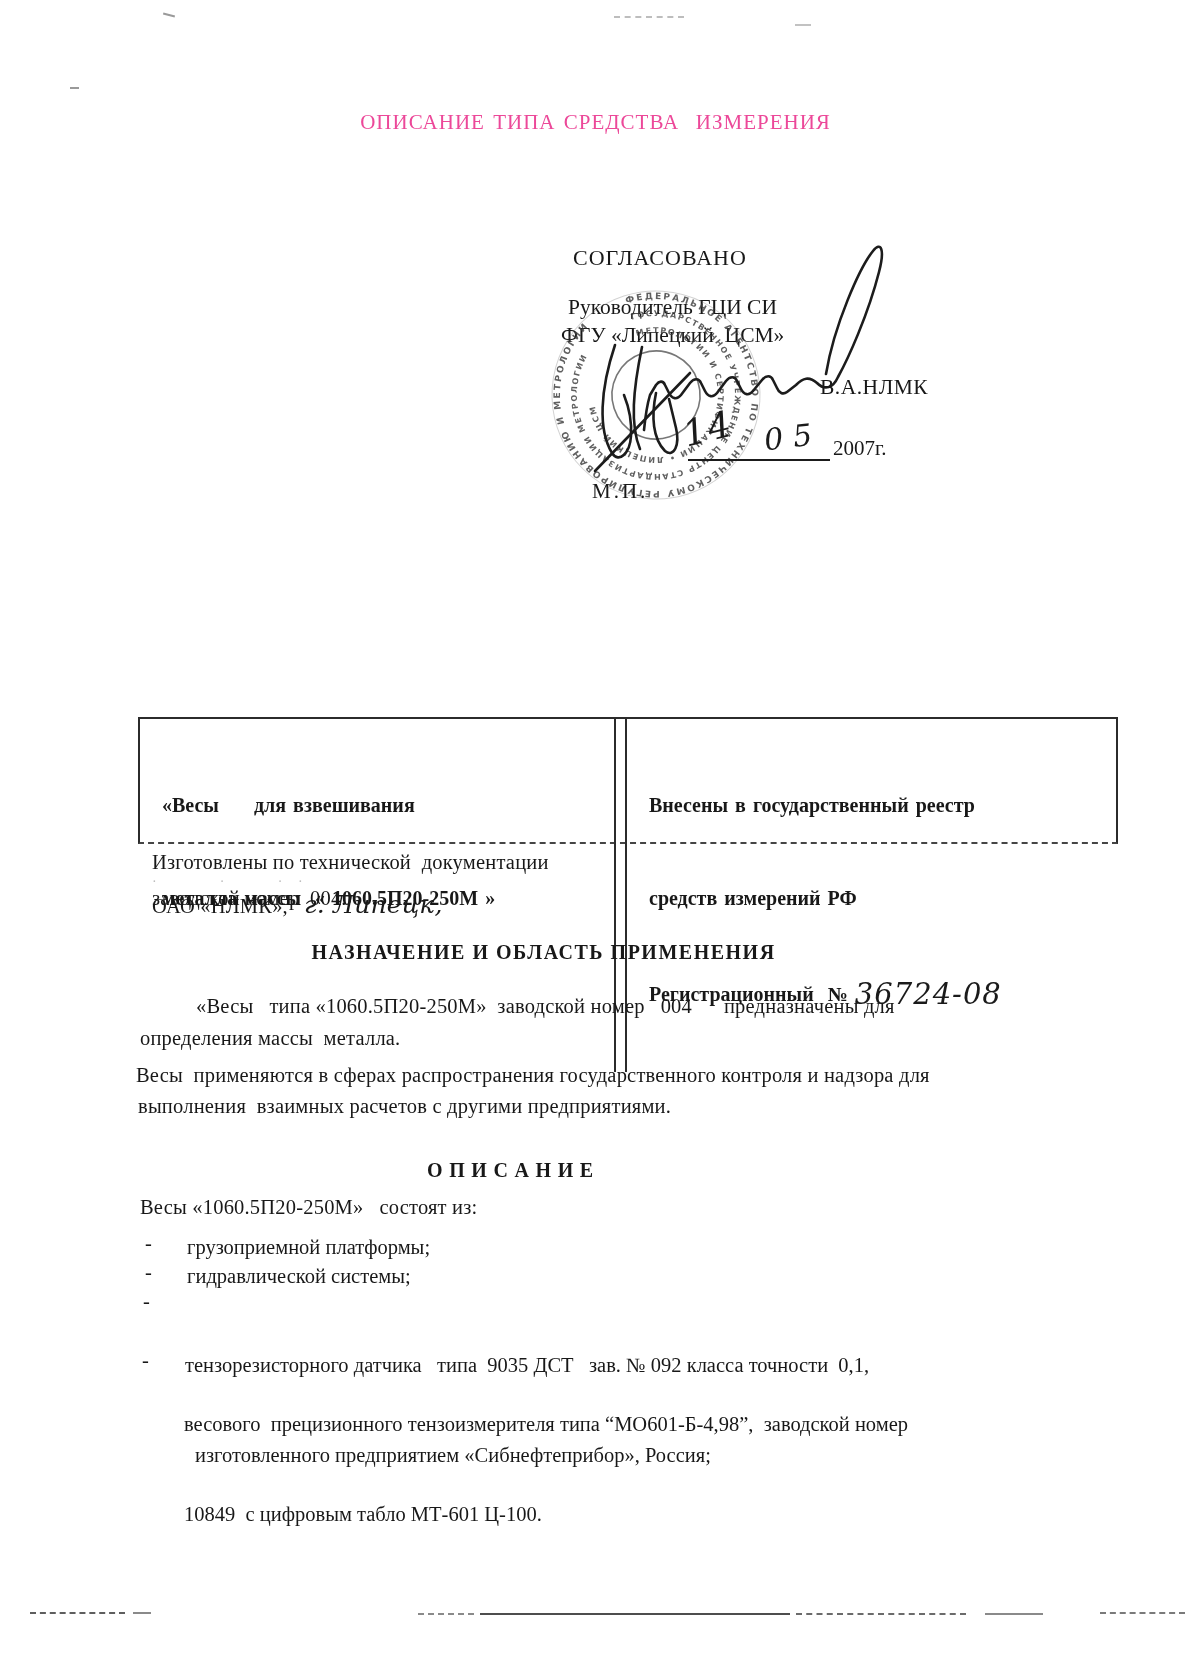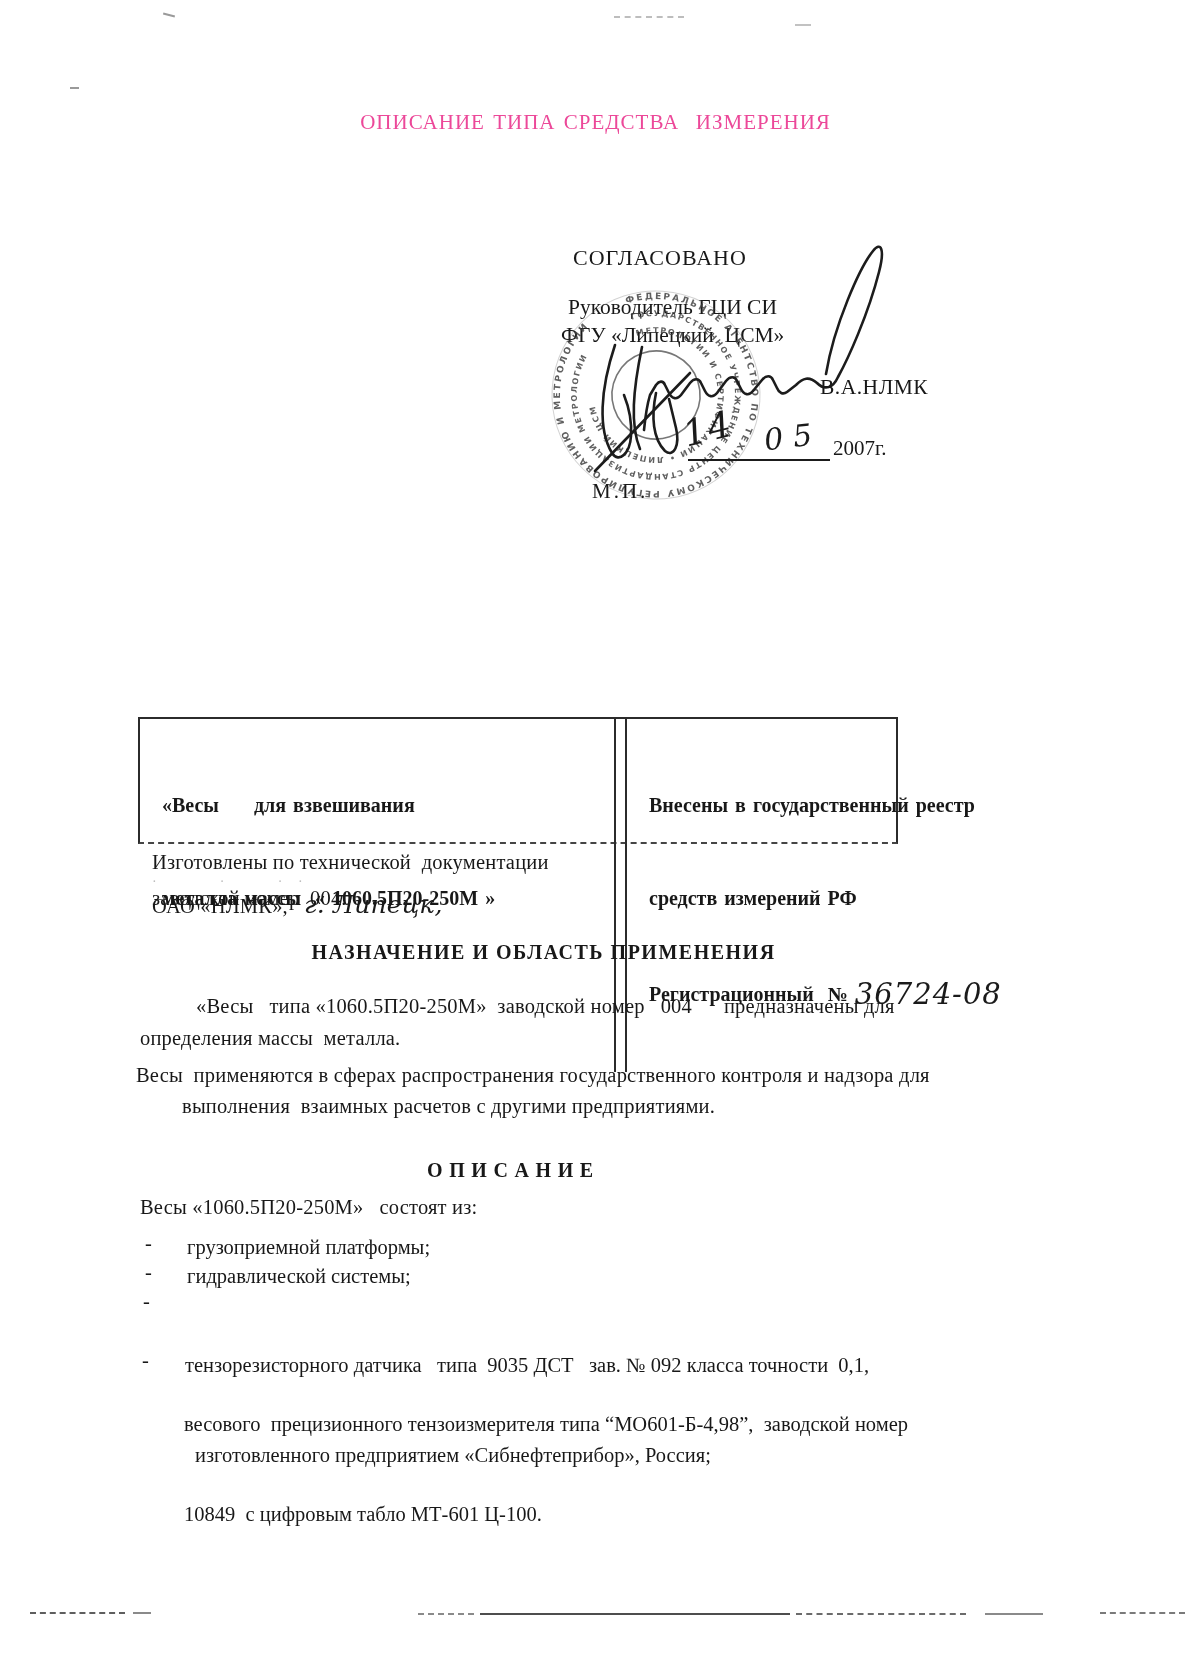--- a/index.html
+++ b/index.html
@@ -28,41 +28,41 @@
   .stamp{position:absolute; left:538px; top:283px;}
   .stamp-circle{fill:none; stroke:#4a4a4a; stroke-width:1.6; opacity:.75;}
   .stamp-outer{fill:none; stroke:#6a6a6a; stroke-width:1; opacity:.3;}
   .stamp-text{font-family:"DejaVu Sans",sans-serif; font-size:9px; font-weight:bold;
     fill:#3d3d3d; opacity:.82; letter-spacing:2px;}
   .stamp-text.small{font-size:8px; letter-spacing:1.5px;}
   .signature{position:absolute; left:540px; top:225px;}
   .sig{fill:none; stroke:#1c1c1c; stroke-width:2.6; stroke-linecap:round; stroke-linejoin:round;}
   
   .reg-table{
-    position:absolute; left:138px; top:717px; width:760px; height:127px;
+    position:absolute; left:138px; top:717px; width:980px; height:127px;
     display:grid; grid-template-columns:474px 13px 1fr; box-sizing:border-box;
     border:2px solid #2b2b2b; border-bottom:2px dashed #454545;
     font-weight:bold; font-size:20px;
   }
   .cell{padding:9px 0 0 22px; line-height:31px; white-space:pre; word-spacing:2px;}
   .cell-gap{border-left:2px solid #2b2b2b; border-right:2px solid #2b2b2b;}
   .reg-num{font-size:29px; font-weight:normal; letter-spacing:1px; position:relative; top:3px;}
   
   .line{font-size:20.5px; letter-spacing:.2px;}
   .pos-made1{left:152px; top:851px; width:850px; display:flex; justify-content:space-between; align-items:baseline;flex-direction:column;}
   .noise{color:rgba(60,60,60,.35); font-size:14px; letter-spacing:6px; white-space:pre;}
   .hand-sm{font-size:25px; margin-left:16px;}
   .pos-made2{left:152px; top:887px;}
   .heading{left:0; right:0; text-align:center; font-weight:bold; font-size:20px; letter-spacing:.8px;}
   .pos-h1{top:941px; transform:translateX(-52px); letter-spacing:1.5px;}
   .pos-h2{top:1159px; transform:translateX(-85px);}
   .pos-p1l1{left:140px; top:995px; text-indent:56px;}
   .pos-p1l2{left:140px; top:1027px;}
   .pos-p2l1{left:136px; top:1064px;}
-  .pos-p2l2{left:138px; top:1095px;margin-left:44px;}
+  .pos-p2l2{left:138px; top:1095px;}
   .pos-intro{left:140px; top:1196px;}
   .list-item{position:absolute; display:flex; font-size:20.5px; white-space:pre;}
   .list-item .marker{width:42px; flex:0 0 42px;}
   .list-item .lines{line-height:30px;}
   .pos-li1{left:145px; top:1232px;}
   .pos-li2{left:145px; top:1261px;}
   .pos-li3{left:143px; top:1290px;}
   .pos-li4{left:142px; top:1349px;}
   .cont{padding-left:10px;}
   

